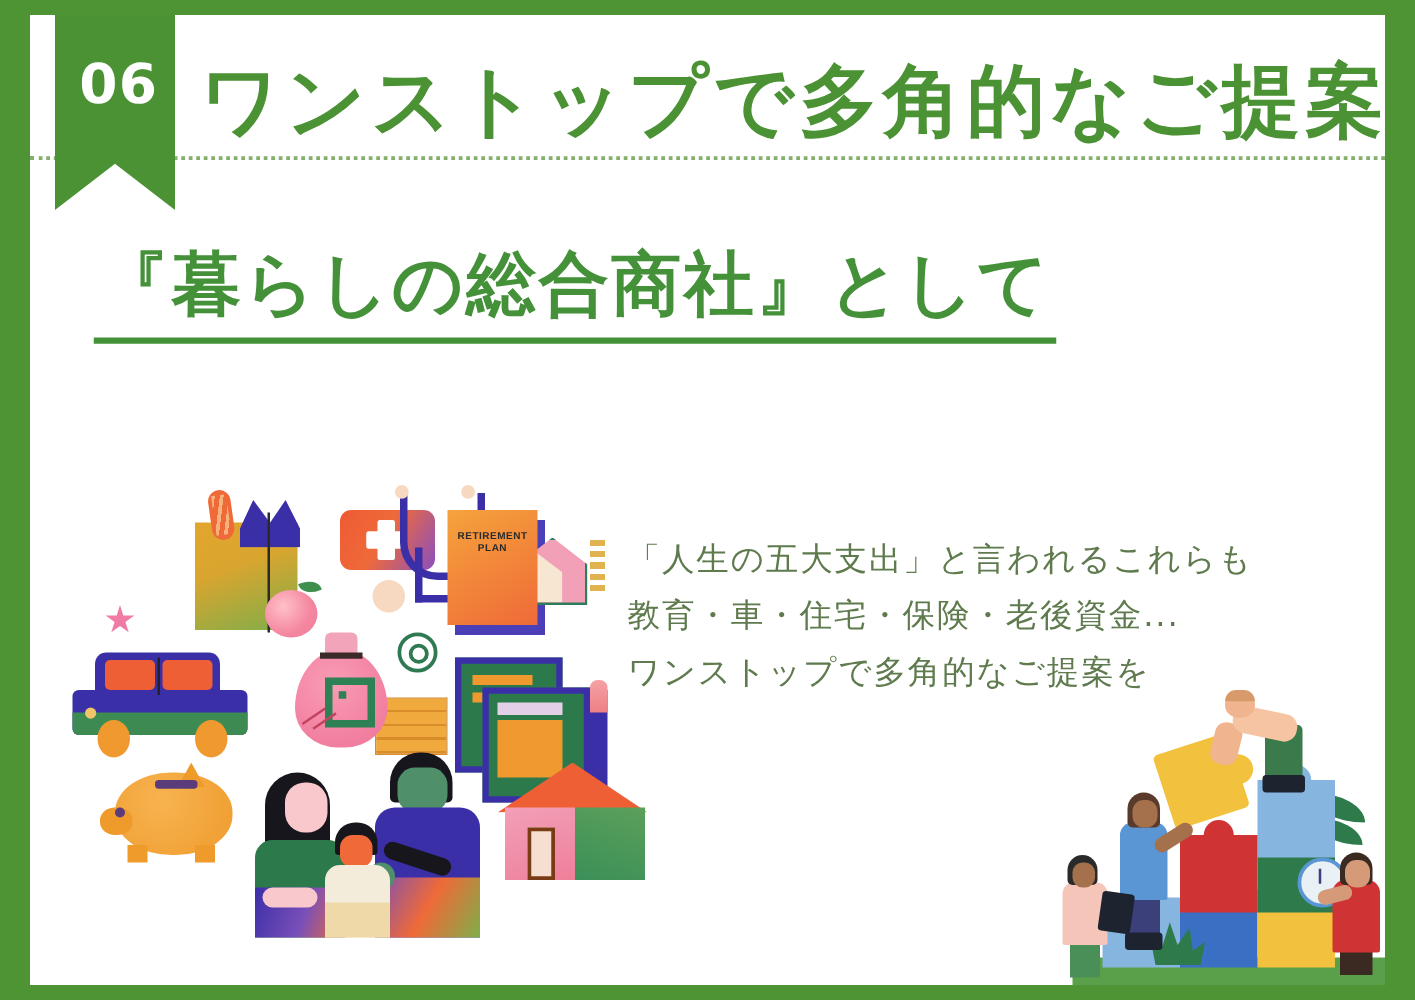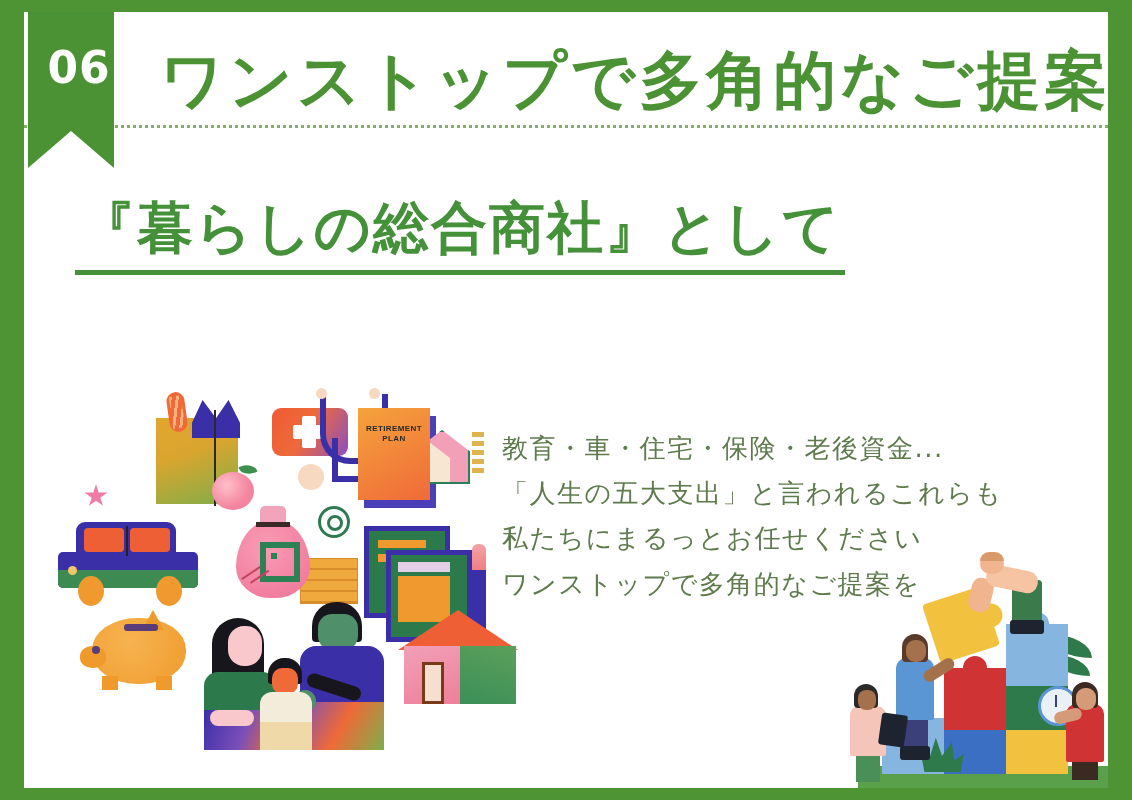--- a/index.html
+++ b/index.html
@@ -22,22 +22,22 @@
 
   
   .dotted-rule{
     position:absolute;
     left:0px;top:113px;width:1084px;height:0;
     border-top:3px dotted #6ea152;
     opacity:.85;
   }
   .ribbon{
     position:absolute;
-    left:4px;top:-12px;
-    width:86px;height:168px;
+    left:20px;top:-12px;
+    width:96px;height:168px;
     background:#4b9234;
     clip-path:polygon(0 0,100% 0,100% 100%,50% 78%,0 100%);
     z-index:3;
   }
   .ribbon-num{
     position:absolute;left:0;top:42px;width:102px;
     text-align:center;
     color:#ffffff;
     font-size:44px;font-weight:700;
     letter-spacing:1px;
@@ -293,23 +293,22 @@
 
     <div class="headline">ワンストップで多角的なご提案を</div>
 
     <div class="main-heading">
       <div class="mh-line">
         <span>『暮らしの総合商社』として</span>
       </div>
     </div>
 
     <div class="body-copy">
+      <div>「人生の五大支出」と言われるこれらも</div>
       <div>教育・車・住宅・保険・老後資金...</div>
-      <div>「人生の五大支出」と言われるこれらも</div>
-      <div>私たちにまるっとお任せください</div>
       <div>ワンストップで多角的なご提案を</div>
     </div>
 
     <div class="collage">
 
       <span class="ill star"></span>
 
       <span class="ill bag"></span>
       <span class="ill bag-bread"></span>
       <span class="ill bag-leaf"></span>

